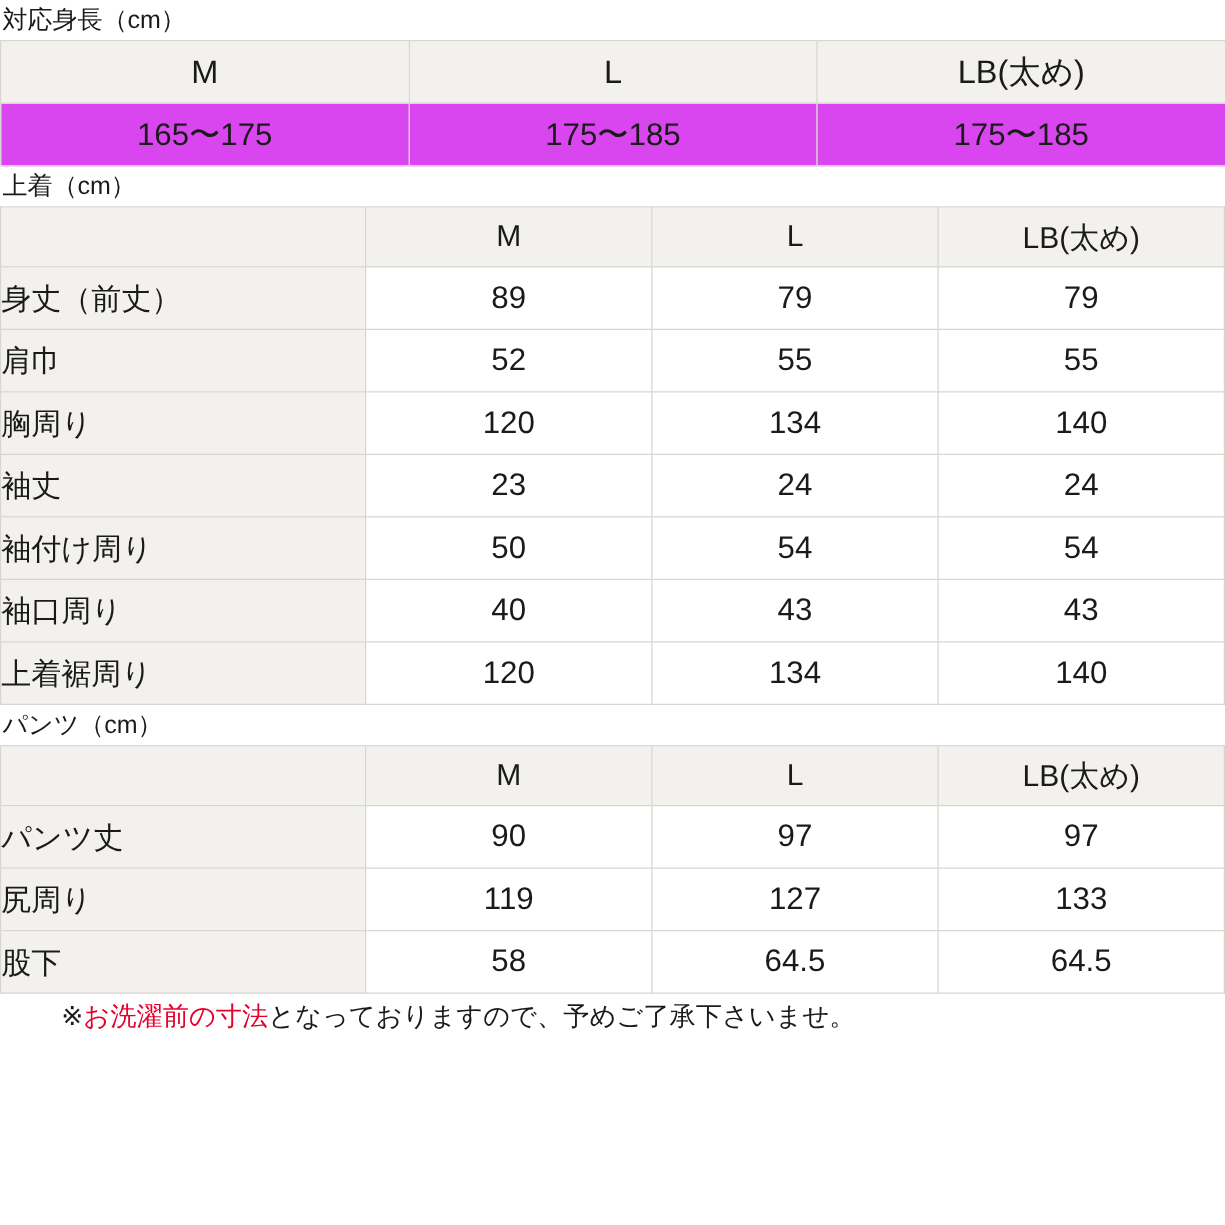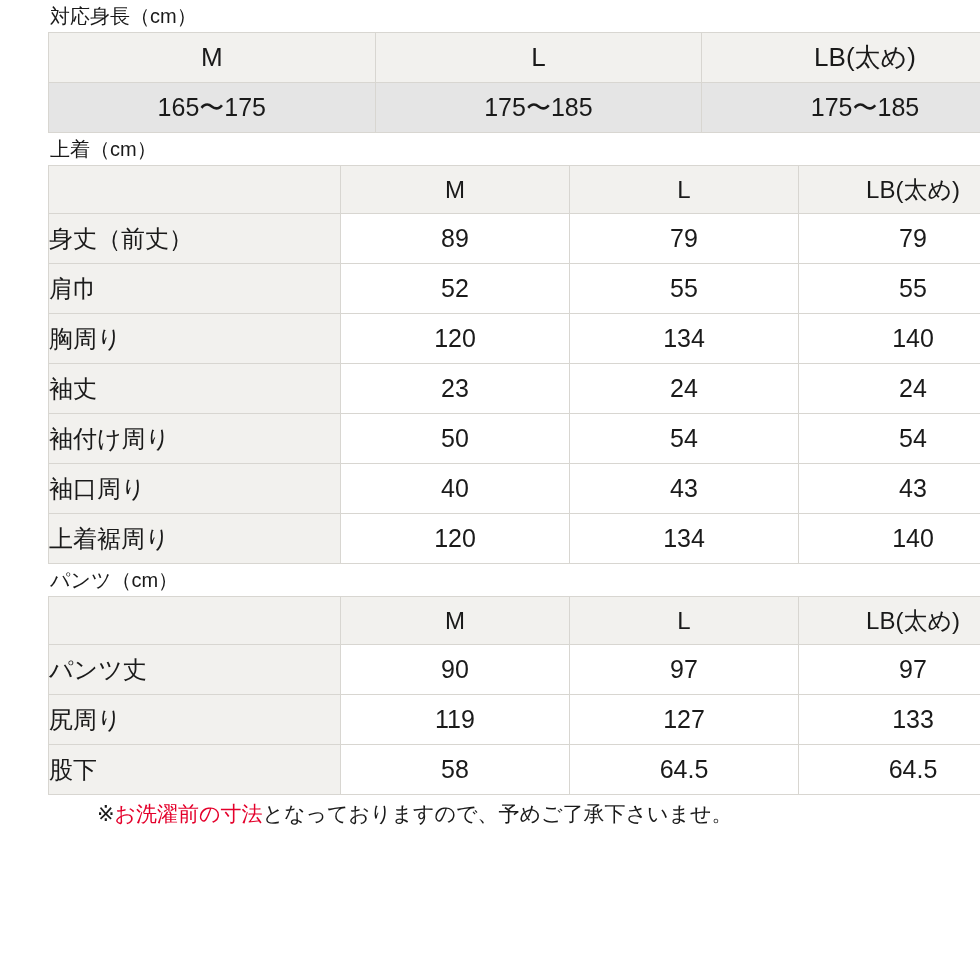--- a/index.html
+++ b/index.html
@@ -12,21 +12,20 @@
     background: #ffffff;
     font-family: "Liberation Sans", "DejaVu Sans", sans-serif;
     color: #1a1a1a;
     overflow: hidden;
   }
   .page {
     width: 980px;
     height: 980px;
     position: relative;
     box-sizing: border-box;
-    padding-left: 48px;
   }
   .section-label {
     font-size: 20px;
     line-height: 1;
     padding: 6px 0 6px 2px;
     color: #1a1a1a;
     letter-spacing: 0px;
   }
   table {
     border-collapse: collapse;
@@ -44,21 +43,21 @@
     vertical-align: middle;
     background: #ffffff;
   }
   
   .height-table col { width: 326.6px; }
   .height-table .head td {
     background: #f2f1ee;
     font-size: 26px;
   }
   .height-table .vals td {
-    background: #e5e5e5;
+    background: #d946ef;
     font-size: 25px;
   }
 
   
   .meas-table col.label-col { width: 292px; }
   .meas-table col.val-col { width: 229px; }
   .meas-table thead td {
     background: #f2f1ee;
     font-size: 24px;
     height: 47px;

